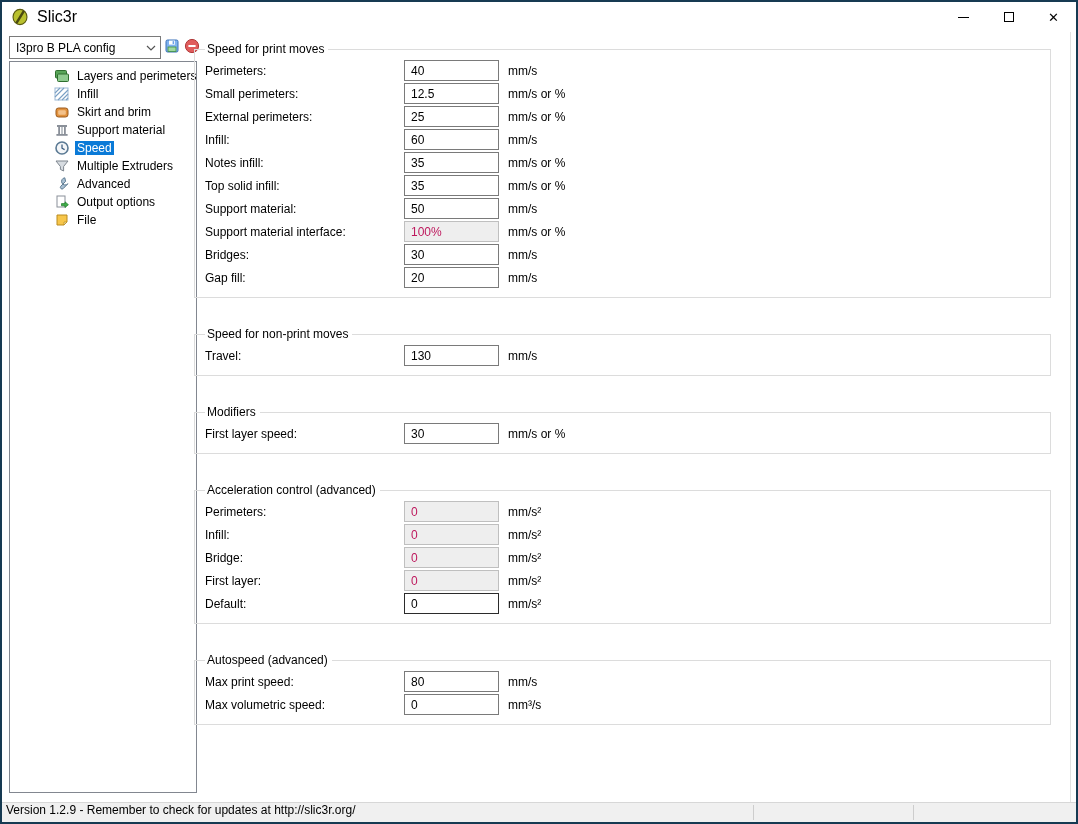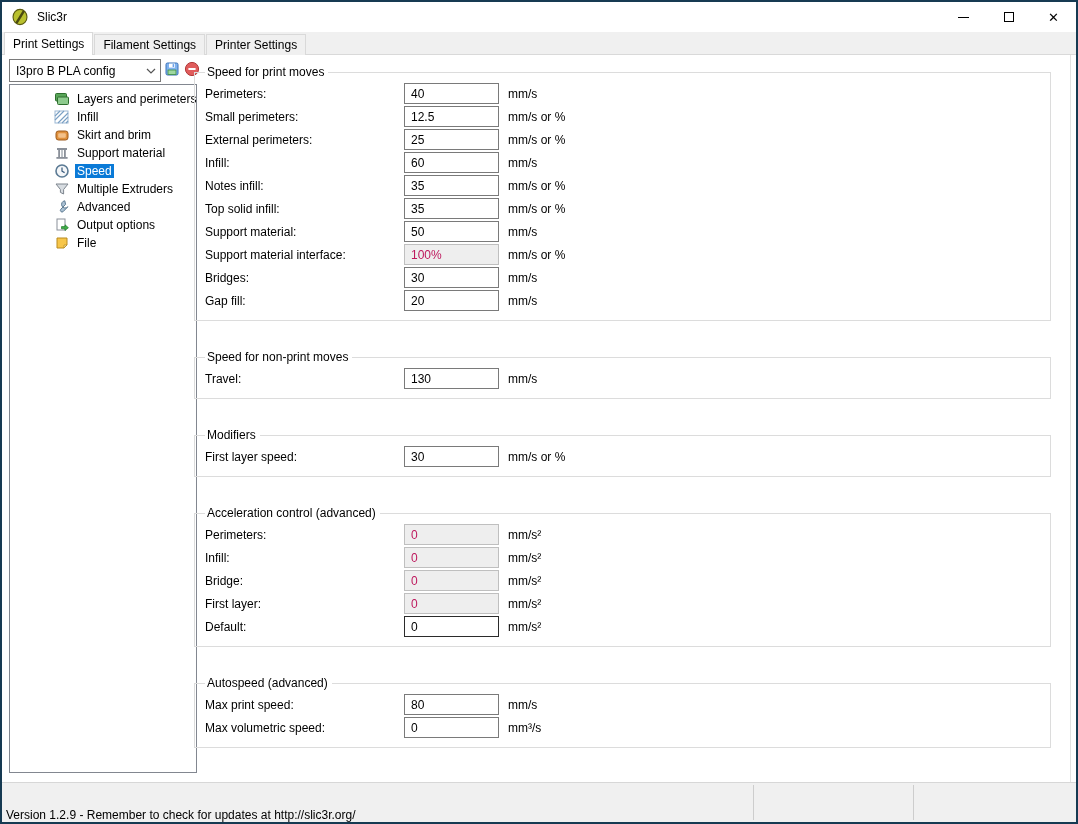--- a/index.html
+++ b/index.html
@@ -9,21 +9,21 @@
   .window {
     position: relative; width: 1078px; height: 824px;
     background: #fff; border: 2px solid #163a52;
     display: flex; flex-direction: column; overflow: hidden;
   }
 
   
   .titlebar { height: 30px; display: flex; align-items: center; flex: none; background:#fff; }
   .app-logo { width: 18px; height: 18px; margin-left: 9px; display:inline-flex; }
   .app-logo svg { width: 18px; height: 18px; }
-  .app-title { margin-left: 8px; font-size: 12px; }
+  .app-title { margin-left: 8px; font-size: 16px; }
   .win-controls { margin-left: auto; display: flex; height: 100%; }
   .win-btn { width: 45px; height: 100%; display: flex; align-items: center; justify-content: center; cursor: default; }
   .glyph-min { width: 11px; height: 1px; background:#000; display:block; }
   .glyph-max { width: 10px; height: 10px; border: 1px solid #000; display:block; }
   .glyph-close { font-size: 13px; line-height: 1; }
 
   
   .menubar { height: 22px; display: flex; align-items: center; padding-left: 1px; flex: none; background:#fff; }
   .menu-item { padding: 2px 9px; }
 
@@ -58,21 +58,21 @@
   .group { border: 1px solid #dcdcdc; margin-top: 10px; margin-bottom: 29px; padding: 3px 0 8px 10px; }
   .group legend { padding: 0 4px 0 2px; margin-left: 0px; }
   .row { display: flex; align-items: center; height: 23px; }
   .rlabel { width: 199px; flex: none; }
   .rinput { width: 95px; height: 21px; border: 1px solid #7a7a7a; background:#fff; font-family: "Liberation Sans", sans-serif; font-size: 12px; padding-left: 6px; color:#000; }
   .rinput.disabled { background: #eeeeee; border-color: #bfbfbf; color: #be185d; }
   .rinput.focused { border-color: #2b2b2b; }
   .runit { margin-left: 9px; }
 
   
-  .statusbar { height: 40px; flex: none; background: #f0f0f0; border-top: 1px solid #d7d7d7; position: relative; display: flex; align-items: flex-end; }
+  .statusbar { height: 20px; flex: none; background: #f0f0f0; border-top: 1px solid #d7d7d7; position: relative; display: flex; align-items: flex-start; }
   .status-text { padding-left: 4px; }
   .status-div { position: absolute; top: 2px; bottom: 2px; width: 1px; background: #cdcdcd; }
   .status-div.d1 { left: 751px; }
   .status-div.d2 { left: 911px; }
 </style>
 </head>
 <body>
 
 <div class="window">
 
@@ -91,25 +91,20 @@
       <div class="win-btn">
           <span class="glyph-max"></span>
         </div>
       <div class="win-btn">
           <span class="glyph-close">✕</span>
         </div>
     </div>
   </div>
 
 
-  <div class="tabbar">
-    <div class="tab active">Print Settings</div>
-    <div class="tab">Filament Settings</div>
-    <div class="tab">Printer Settings</div>
-  </div>
 
   <div class="content">
     <div class="page-edge"></div>
 
     <div class="preset-row">
       <div class="combo">
         <span class="combo-text">I3pro B PLA config</span>
         <span class="combo-arrow">
             <svg viewBox="0 0 10 6">
               <path d="M1 1 L5 5 L9 1" fill="none" stroke="#555" stroke-width="1.2"></path>

